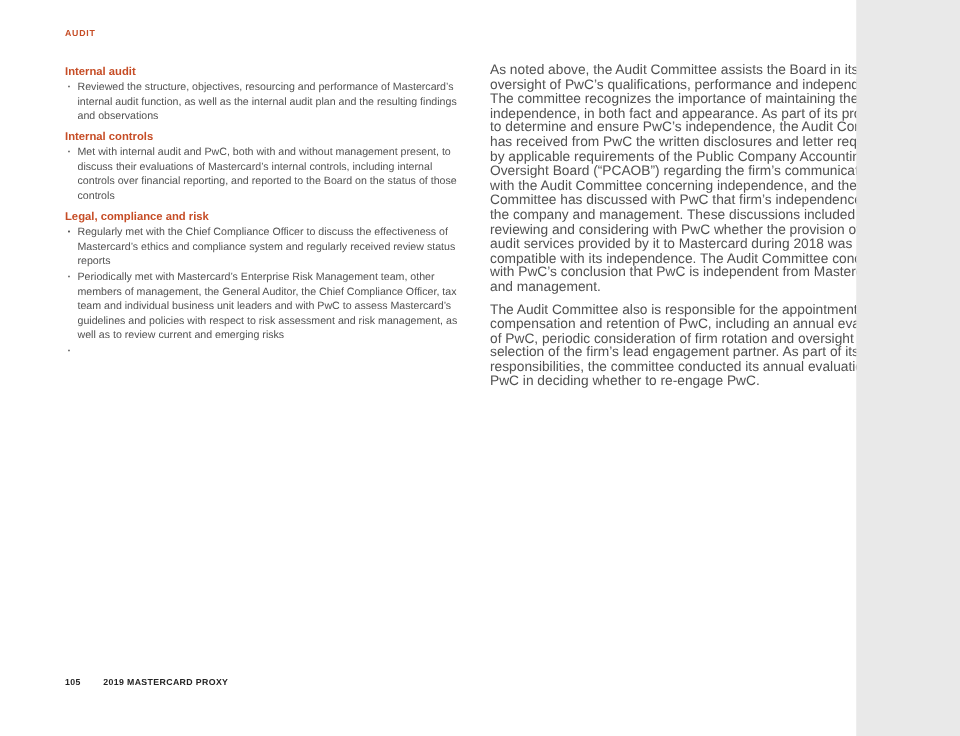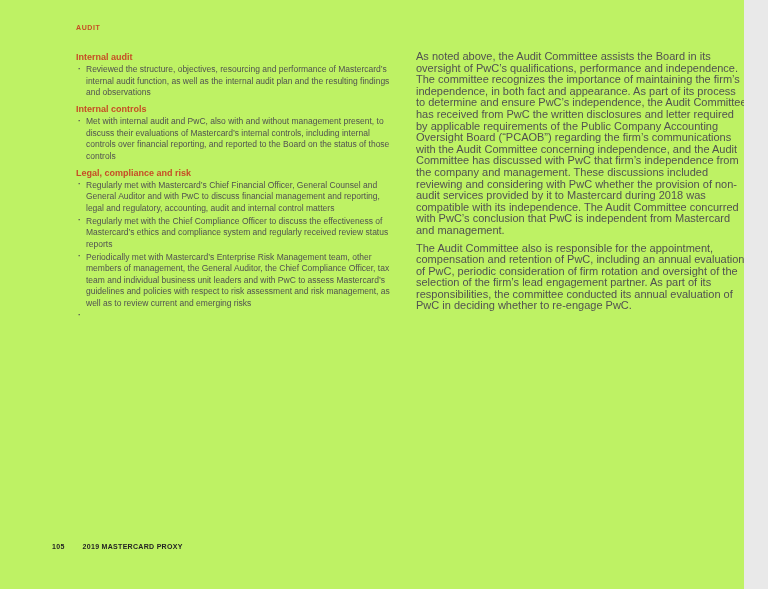--- a/index.html
+++ b/index.html
@@ -1,25 +1,24 @@
 <!DOCTYPE html>
 <html><head>
 <meta charset="utf-8">
 <style>
   * { box-sizing: border-box; margin: 0; padding: 0; }
   html, body { background: #e9e9e9; }
   .page {
     position: relative;
-    width: 744px;
+    width: 685px;
     height: 589px;
-    background: #bef264;
+    background: #ffffff;
     font-family: "Liberation Sans", sans-serif;
     color: #515151;
     overflow: hidden;
-    padding-left: 24px;
   }
   .content { padding: 24px 48px 0 52px; }
   .section-label {
     font-size: 7px;
     font-weight: bold;
     letter-spacing: 0.6px;
     color: #c64d26;
     margin-bottom: 20px;
   }
   .columns { display: flex; gap: 16px; align-items: flex-start; }
@@ -101,31 +100,30 @@
               <span>Reviewed the structure, objectives, resourcing and performance of Mastercard’s internal audit function, as well as the internal audit plan and the resulting findings and observations</span>
             </li>
           </ul>
         </section>
 
         <section>
           <h3>Internal controls</h3>
           <ul>
             <li>
               <span class="blt">·</span>
-              <span>Met with internal audit and PwC, also with and without management present, to discuss their evaluations of Mastercard’s internal controls, including internal controls over financial reporting, and reported to the Board on the status of those controls</span>
+              <span>Met with internal audit and PwC, both with and without management present, to discuss their evaluations of Mastercard’s internal controls, including internal controls over financial reporting, and reported to the Board on the status of those controls</span>
             </li>
           </ul>
         </section>
 
         <section>
           <h3>Legal, compliance and risk</h3>
           <ul>
             <li>
               <span class="blt">·</span>
-              <span>Regularly met with Mastercard’s Chief Financial Officer, General Counsel and General Auditor and with PwC to discuss financial management and reporting, legal and regulatory, accounting, audit and internal control matters</span>
             </li>
             <li>
               <span class="blt">·</span>
               <span>Regularly met with the Chief Compliance Officer to discuss the effectiveness of Mastercard’s ethics and compliance system and regularly received review status reports</span>
             </li>
             <li>
               <span class="blt">·</span>
               <span>Periodically met with Mastercard’s Enterprise Risk Management team, other members of management, the General Auditor, the Chief Compliance Officer, tax team and individual business unit leaders and with PwC to assess Mastercard’s guidelines and policies with respect to risk assessment and risk management, as well as to review current and emerging risks</span>
             </li>
             <li>

